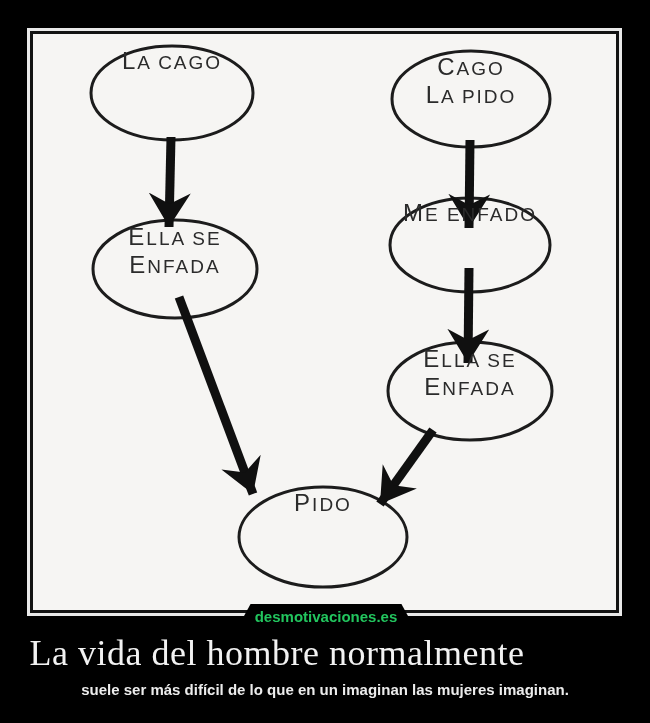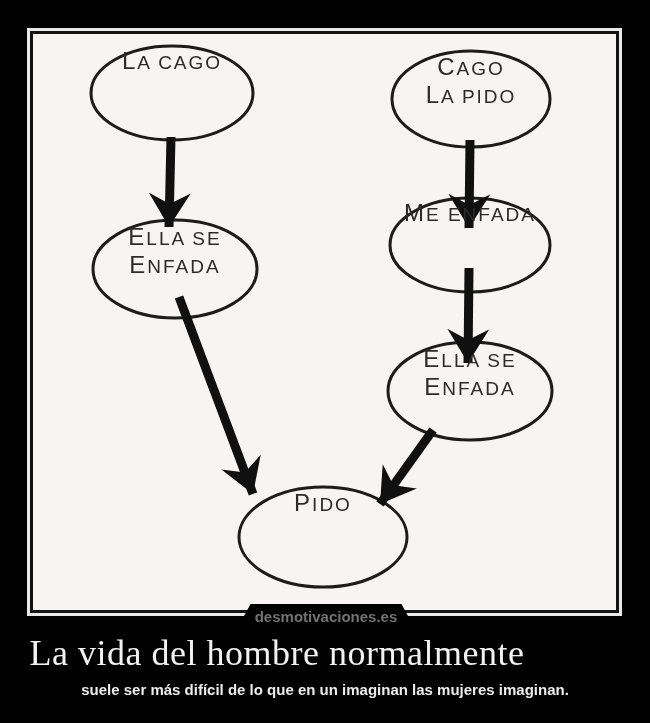--- a/index.html
+++ b/index.html
@@ -8,21 +8,21 @@
   .panel{position:absolute;left:30px;top:31px;width:583px;height:576px;
          background:#f6f5f3;border:3px solid #131313;outline:3px solid #e9e9e9;}
   svg.flow{position:absolute;left:0;top:0;width:650px;height:723px;}
   .node-label{position:absolute;display:flex;flex-direction:column;justify-content:flex-start;
               align-items:center;text-align:center;color:#262626;}
   .node-line{font-size:19px;letter-spacing:2px;line-height:26px;color:#2b2b2b;}
   .node-line::first-letter{font-size:24px;}
   .chip{position:absolute;left:244px;top:604px;width:164px;height:24px;background:#000;
         display:flex;align-items:center;justify-content:center;
         clip-path:polygon(4% 0,96% 0,100% 50%,96% 100%,4% 100%,0 50%);}
-  .chip span{color:#737373;font-size:15px;font-weight:bold;letter-spacing:0px;}
+  .chip span{color:#22c55e;font-size:15px;font-weight:bold;letter-spacing:0px;}
   .caption-title{position:absolute;left:0;top:630px;width:554px;text-align:center;
         font-family:"Liberation Serif",serif;font-size:36px;line-height:46px;
         letter-spacing:0.5px;color:#f2f2f2;}
   .caption-subtitle{position:absolute;left:0;top:680px;width:650px;text-align:center;
         font-family:"Liberation Sans",sans-serif;font-size:15px;font-weight:bold;
         line-height:20px;color:#ececec;}
 </style>
 </head>
 <body>
 
@@ -59,21 +59,21 @@
     <div class="node-line">CAGO</div>
     <div class="node-line">LA PIDO</div>
   </div>
 
   <div class="node-label" style="left:93px;top:224px;width:164px;height:92px;">
     <div class="node-line">ELLA SE</div>
     <div class="node-line">ENFADA</div>
   </div>
 
   <div class="node-label" style="left:390px;top:200px;width:160px;height:90px;">
-    <div class="node-line">ME ENFADA</div>
+    <div class="node-line">ME ENFADO</div>
   </div>
 
   <div class="node-label" style="left:388px;top:346px;width:164px;height:92px;">
     <div class="node-line">ELLA SE</div>
     <div class="node-line">ENFADA</div>
   </div>
 
   <div class="node-label" style="left:239px;top:490px;width:168px;height:111px;">
     <div class="node-line">PIDO</div>
   </div>

